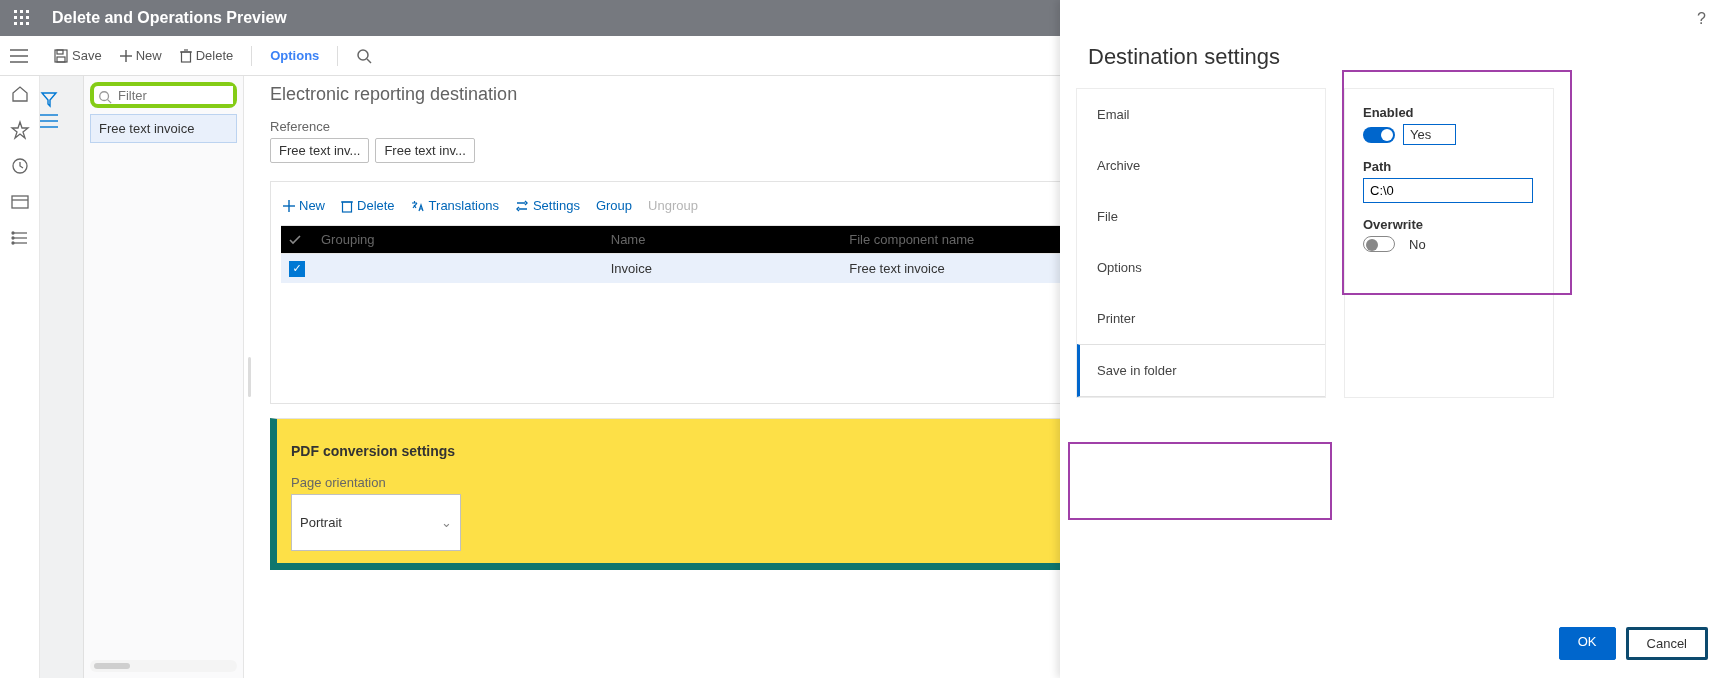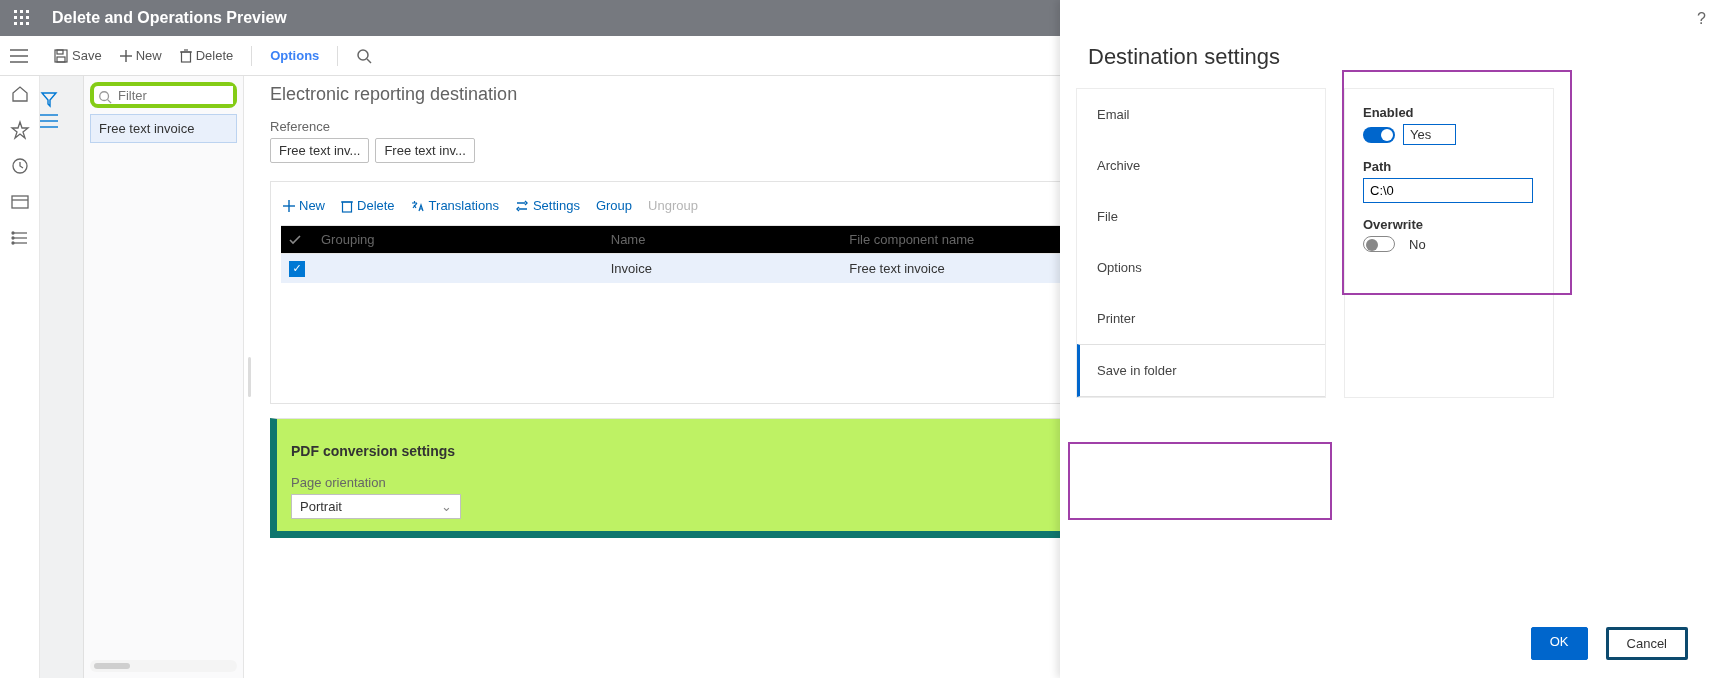--- a/index.html
+++ b/index.html
@@ -59,22 +59,22 @@
 
   table.grid { width:100%; border-collapse:collapse; margin-top:6px; }
   table.grid th { text-align:left; font-weight:400; color:#666; border-bottom:1px solid #e6e6e6; border-top:1px solid #e6e6e6; padding:6px 8px; background:#000000; }
   table.grid td { padding:6px 8px; }
   tr.sel { background:#e9f0fb; }
   .chkcell { width:28px; text-align:center; }
   .chkbox { width:16px; height:16px; border:1px solid #0078d4; background:#0078d4; color:#fff; display:inline-flex; align-items:center; justify-content:center; font-size:11px; }
   .comp-cell { display:flex; justify-content:space-between; align-items:center; }
   .chev { color:#888; }
 
-  .subsection { border:7px solid #0f766e; border-top:1px solid #e3e3e3; background:#bef264; padding:12px 14px; margin-top:14px; }
-  .selectbox { border:1px solid #c0c0c0; padding:4px 8px; width:170px; display:flex; justify-content:space-between; align-items:center; background:#fff; margin-top:4px;gap:33px; }
+  .subsection { border:7px solid #0f766e; border-top:1px solid #e3e3e3; background:#fde047; padding:12px 14px; margin-top:14px; }
+  .selectbox { border:1px solid #c0c0c0; padding:20px 8px; width:170px; display:flex; justify-content:space-between; align-items:center; background:#fff; margin-top:4px;gap:33px; }
 
   
   .flyout { position:absolute; top:0; right:0; width:660px; height:678px; background:#fff; box-shadow:-3px 0 8px rgba(0,0,0,0.12); padding:0; }
   .fly-help { position:absolute; top:10px; right:14px; color:#666; font-size:16px; cursor:pointer; }
   .fly-title { font-size:22px; padding:44px 28px 18px 28px; color:#333; }
   .fly-body { display:flex; gap:0; padding:0 10px; }
   .opt-list { width:250px; border:1px solid #ececec; margin-left:6px; }
   .opt-list .opt { padding:18px 20px; color:#444; border-bottom:0; cursor:pointer; }
   .opt-list .opt.selected { border-top:1px solid #e0e0e0; border-bottom:1px solid #e0e0e0; border-left:3px solid #0066cc; padding-left:17px; background:#fff; }
   .opt-panel { border:1px solid #ececec; margin-left:18px; padding:16px 18px; width:210px; }
@@ -84,21 +84,21 @@
   .toggle.on { background:#0066cc; }
   .toggle.off { background:#fff; border:1px solid #888; }
   .toggle .knob { position:absolute; width:12px; height:12px; border-radius:50%; background:#fff; top:2px; }
   .toggle.on .knob { right:2px; }
   .toggle.off .knob { left:2px; background:#888; }
   .tval { border:1px solid #0066cc; padding:2px 24px 2px 6px; font-size:13px; }
   .txt-input { border:1px solid #0066cc; width:170px; padding:4px 6px; font-size:13px; }
   .fieldgap { margin-bottom:14px; }
   .noval { padding-left:6px; }
 
-  .fly-buttons { position:absolute; bottom:18px; right:32px; display:flex; gap:18px; }
+  .fly-buttons { position:absolute; bottom:18px; right:12px; display:flex; gap:10px; }
   .btn { padding:6px 18px; font-size:13px; border-radius:2px; cursor:pointer; }
   .btn.primary { background:#0066cc; color:#fff; border:1px solid #0066cc; }
   .btn.secondary { background:#fff; border:3px solid #0c4a6e; }
 
   .hl-purple1 { position:absolute; border:2px solid #a040a8; pointer-events:none; }
 
   svg { display:block; }
 </style>
 </head>
 <body>

